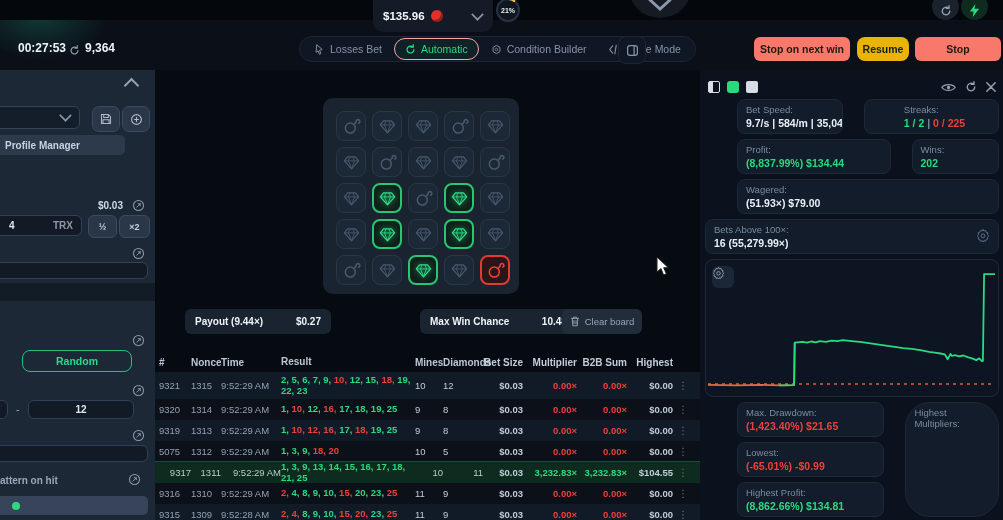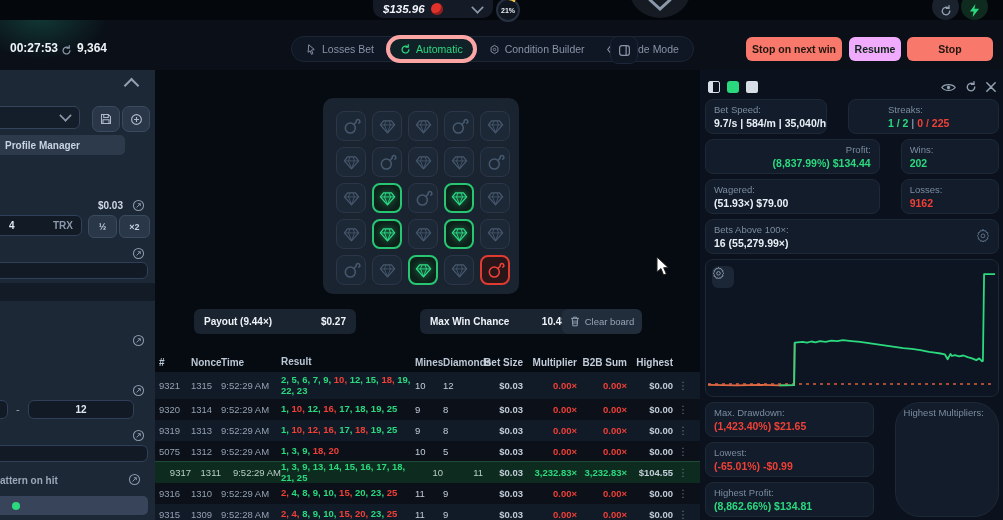--- a/index.html
+++ b/index.html
@@ -3,53 +3,53 @@
 <meta charset="utf-8">
 <style>
   html,body{margin:0;padding:0;background:#05080e;}
   body{width:1003px;height:520px;position:relative;overflow:hidden;
        font-family:"Liberation Sans",sans-serif;color:#dfe7f0;-webkit-font-smoothing:antialiased;}
   .stage{position:absolute;inset:0;background:#0a0f18;}
   .glow{position:absolute;left:-30px;top:-30px;width:140px;height:90px;
         background:radial-gradient(ellipse at center,rgba(28,110,90,.45),rgba(0,0,0,0) 70%);}
   
   .topstrip{position:absolute;left:0;top:0;width:1003px;height:20px;background:#04070c;}
-  .balance-pill{position:absolute;left:373px;top:0px;width:120px;height:18px;background:#141b27;
-      border-radius:0 0 10px 10px;display:flex;align-items:center;gap:6px;padding:0 10px;box-sizing:border-box;font-style:italic;}
+  .balance-pill{position:absolute;left:373px;top:0px;width:120px;height:32px;background:#141b27;
+      border-radius:0 0 10px 10px;display:flex;align-items:center;gap:6px;padding:0 10px;box-sizing:border-box;}
   .balance-pill .amt{font-size:11.5px;font-weight:bold;color:#f2f6fa;}
   .gem{width:12px;height:12px;background:#e0312b;border-radius:50%;box-shadow:inset -2px -2px 0 rgba(0,0,0,.35);}
   .chev{width:9px;height:9px;border-right:2px solid #8b98a9;border-bottom:2px solid #8b98a9;
         transform:rotate(45deg) scale(.8);margin-left:auto;margin-top:-4px;}
   .pct-badge{position:absolute;left:496px;top:-2px;width:24px;height:24px;border-radius:50%;
       background:conic-gradient(#f0c443 0 40deg,#273142 40deg 360deg);display:flex;align-items:center;justify-content:center;}
   .pct-badge::before{content:"";position:absolute;inset:2px;border-radius:50%;background:#10161f;}
   .pct-badge span{position:relative;font-size:7px;font-weight:bold;color:#e8eef5;}
   .big-chev{position:absolute;left:628px;top:-46px;width:64px;height:64px;border-radius:50%;background:#151a23;}
   .big-chev svg{position:absolute;left:20px;bottom:6px;}
   .circ-btn{position:absolute;top:-7px;width:27px;height:27px;border-radius:50%;
       display:flex;align-items:flex-end;justify-content:center;}
   .circ-refresh{left:932px;background:#1a222e;color:#93a1b3;}
   .circ-bolt{left:961px;background:#0f2a1e;color:#2bd97e;}
   .circ-btn svg{margin-bottom:3px;}
   
-  .controlbar{position:absolute;left:8px;top:20px;width:893px;height:50px;text-decoration:underline;}
+  .controlbar{position:absolute;left:16px;top:20px;width:893px;height:50px;text-decoration:underline;}
   .timer{position:absolute;left:2px;top:21px;font-size:12px;font-weight:bold;color:#eef3f8;}
   .spin-ic{position:absolute;left:53px;top:22px;color:#8b98a9;}
   .rounds{position:absolute;left:69px;top:21px;font-size:12px;font-weight:bold;color:#eef3f8;}
   .tabs{position:absolute;left:283px;top:16px;height:26px;background:#0f1624;border:1px solid #1c2636;
         border-radius:999px;display:flex;align-items:center;padding:2px 4px;box-sizing:border-box;gap:2px;}
   .tab{display:flex;align-items:center;gap:5px;padding:0 10px;height:20px;border-radius:999px;
        font-size:10.5px;color:#8794a6;white-space:nowrap;}
-  .tab.active{border:4px solid #fca5a5;color:#2bd97e;background:rgba(43,217,126,.06);}
+  .tab.active{border:1px solid #fca5a5;color:#2bd97e;background:rgba(43,217,126,.06);}
   .sq-btn{position:absolute;left:602px;top:16px;width:26px;height:26px;border-radius:8px;background:#0f1624;
           border:1px solid #1c2636;display:flex;align-items:center;justify-content:center;color:#8794a6;}
   .act-btn{position:absolute;top:17px;height:24px;border:none;border-radius:6px;font-family:inherit;
            font-size:10.5px;font-weight:bold;color:#23160f;display:flex;align-items:center;justify-content:center;}
   .btn-salmon{background:#f8796b;}
-  .btn-green{background:#f0abfc;color:#0d2417;}
+  .btn-green{background:#eab308;color:#0d2417;border-radius:8px;}
   .b-stopnext{left:738px;width:96px;}
   .b-resume{left:841px;width:52px;}
   .b-stop{left:899px;width:86px;}
   
   .sidebar{position:absolute;left:0;top:70px;width:155px;height:450px;background:#1d2836;overflow:hidden;}
   .sb-chevup{position:absolute;right:18px;top:10px;width:9px;height:9px;border-left:2px solid #93a1b3;
              border-top:2px solid #93a1b3;transform:rotate(45deg);}
   .sb-select{position:absolute;left:-40px;top:36px;width:120px;height:23px;background:#141d2a;
              border:1px solid #34445a;border-radius:6px;display:flex;align-items:center;justify-content:flex-end;padding:0 8px;box-sizing:border-box;}
   .sb-iconbtn{position:absolute;top:36px;width:26px;height:24px;border-radius:7px;background:#2a3749;
@@ -106,21 +106,21 @@
   .rpanel{position:absolute;left:700px;top:70px;width:303px;height:450px;background:#0b121d;box-sizing:border-box;
           padding:5px 4px 0 5px;}
   .rp-head{height:24px;display:flex;align-items:center;gap:7px;padding:0 3px;}
   .wicon{width:12px;height:12px;}
   .wicon.split{border:1.5px solid #d7dee6;border-radius:2px;box-sizing:border-box;position:relative;}
   .wicon.split::before{content:"";position:absolute;left:0;top:0;bottom:0;width:4px;background:#d7dee6;}
   .wicon.green{background:#2ad97e;border-radius:3px;}
   .wicon.white{background:#d7dee6;border-radius:2px;}
   .rp-head .right{margin-left:auto;display:flex;gap:9px;color:#93a1b3;align-items:center;}
   .cards{display:flex;flex-direction:column;gap:5px;}
-  .crow{display:flex;gap:21px;}
+  .crow{display:flex;gap:21px;margin-left:32px;}
   .card{background:#121c2a;border:1px solid #1e2938;border-radius:8px;padding:4px 8px;box-sizing:border-box;
         overflow:hidden;}
   .card .lbl{font-size:9.5px;color:#7c8ca0;margin-bottom:2px;white-space:nowrap;}
   .card .val{font-size:10.5px;font-weight:bold;color:#e9eff6;white-space:nowrap;}
   .v-green{color:#2bd97e!important;} .v-red{color:#ef4037!important;} .v-sep{color:#7c8ca0;}
   .gear-side{margin-left:auto;color:#5f7189;align-self:center;}
   .chart-card{position:relative;background:#0d1522;border:1px solid #1e2938;border-radius:8px;height:136px;}
   .chart-gear{position:absolute;left:6px;top:6px;width:22px;height:22px;border-radius:6px;background:#1b2636;
         color:#93a1b3;display:flex;align-items:center;justify-content:center;z-index:2;}
   .chart-card svg{position:absolute;inset:0;}
@@ -248,20 +248,21 @@
     <div class="sb-input" style="left:-40px;top:192px;width:188px;height:17px;"></div>
 
     <div class="divband"></div>
 
     <span class="cyc" style="top:263px;">
       <svg width="13" height="13" viewBox="0 0 16 16">
           <circle cx="8" cy="8" r="6.2" fill="none" stroke="currentColor" stroke-width="1.3"></circle>
           <path d="M5.6 10.4 L10.2 5.8 M10.2 5.8 h-3 M10.2 5.8 v3" fill="none" stroke="currentColor" stroke-width="1.2"></path>
         </svg>
     </span>
+    <button class="random-btn">Random</button>
     <span class="cyc" style="top:313px;">
       <svg width="13" height="13" viewBox="0 0 16 16">
           <circle cx="8" cy="8" r="6.2" fill="none" stroke="currentColor" stroke-width="1.3"></circle>
           <path d="M5.6 10.4 L10.2 5.8 M10.2 5.8 h-3 M10.2 5.8 v3" fill="none" stroke="currentColor" stroke-width="1.2"></path>
         </svg>
     </span>
     <div class="sb-input" style="left:-40px;top:330px;width:48px;height:19px;"></div>
     <span class="dashlbl">-</span>
     <div class="sb-input" style="left:28px;top:330px;width:106px;height:19px;justify-content:center;">
       <span>12</span>
@@ -432,21 +433,21 @@
           </svg>
         </div>
         <div class="cell hit">
           <svg width="19" height="19" viewBox="0 0 24 24">
             <circle cx="10.5" cy="14" r="6.3" fill="none" stroke="currentColor" stroke-width="1.9"></circle>
             <path d="M15 9.5 L18 6.3 a2.3 2.3 0 1 1 3.2 1.4" fill="none" stroke="currentColor" stroke-width="1.9" stroke-linecap="round"></path>
           </svg>
         </div>
       </div>
 
-    <div class="pill" style="left:39px;width:162px;">
+    <div class="pill" style="left:30px;width:146px;">
       <span>Payout (9.44×)</span>
       <span>$0.27</span>
     </div>
     <div class="pill" style="left:233px;width:188px;margin-left:32px;">
       <span>Max Win Chance</span>
       <span>10.482213%</span>
     </div>
     <button class="clear-btn">
       <svg width="10" height="11" viewBox="0 0 12 14">
           <path d="M1 3 h10 M4 3 V1.5 h4 V3 M2.5 3 l.7 9.5 h5.6 L9.5 3 M4.7 5.5 v5 M7.3 5.5 v5" fill="none" stroke="currentColor" stroke-width="1.2"></path>
@@ -588,37 +589,33 @@
         <div class="card" style="flex:1.02;">
           <div class="lbl">Bet Speed:</div>
           <div class="val">9.7/s | 584/m | 35,040/h | 840,96</div>
         </div>
         <div class="card" style="flex:1;padding-left:39px;">
           <div class="lbl">Streaks:</div>
           <div class="val"><span class="v-green">1 / 2</span><span class="v-sep"> | </span><span class="v-red">0 / 225</span></div>
         </div>
       </div>
       <div class="crow">
-        <div class="card" style="flex:1.95;text-align:right;">
+        <div class="card" style="flex:1.95;">
           <div class="lbl">Profit:</div>
           <div class="val v-green">(8,837.99%) $134.44</div>
         </div>
         <div class="card" style="flex:1;">
           <div class="lbl">Wins:</div>
           <div class="val v-green">202</div>
         </div>
       </div>
       <div class="crow">
         <div class="card" style="flex:1.95;">
           <div class="lbl">Wagered:</div>
           <div class="val">(51.93×) $79.00</div>
-        </div>
-        <div class="card" style="flex:1;">
-          <div class="lbl">Losses:</div>
-          <div class="val v-red">9162</div>
         </div>
       </div>
       <div class="card" style="display:flex;">
         <div>
           <div class="lbl">Bets Above 100×:</div>
           <div class="val">16 (55,279.99×)</div>
         </div>
         <span class="gear-side">
           <svg width="14" height="14" viewBox="0 0 16 16">
               <path d="M8 1.5 l1 2 2-.6 .6 2 2 .6 -.6 2 1.6 1.5 -1.6 1.5 .6 2 -2 .6 -.6 2 -2-.6 -1 2 -1-2 -2 .6 -.6-2 -2-.6 .6-2 L1.4 9 3 7.5 2.4 5.5 l2-.6 .6-2 2 .6 Z" fill="none" stroke="currentColor" stroke-width="1.1"></path>

